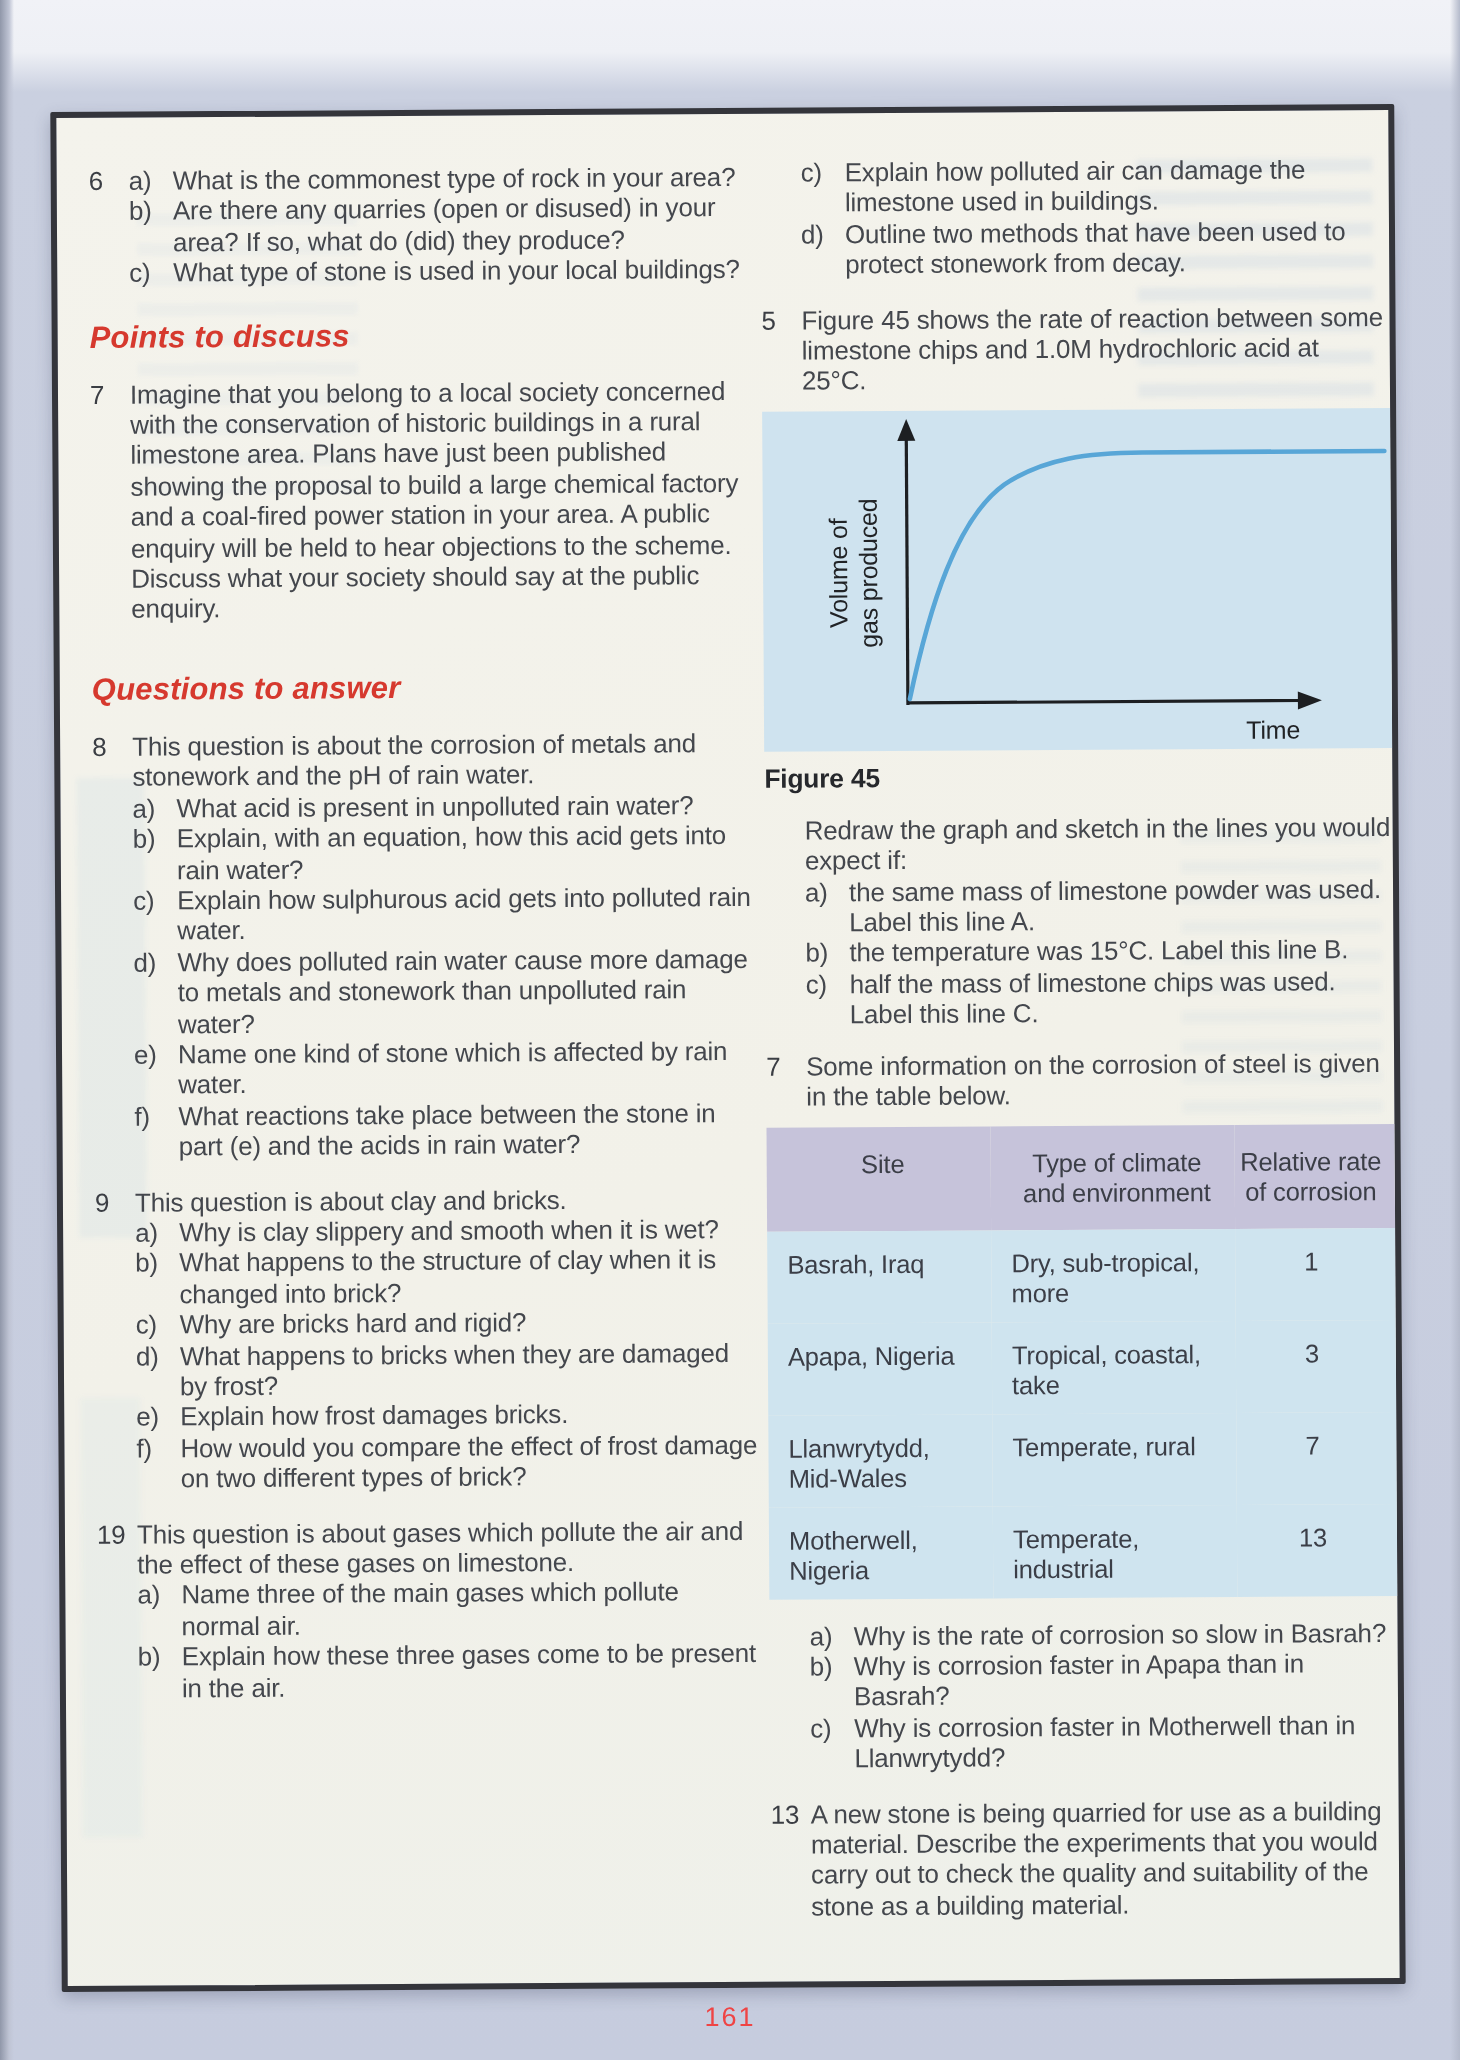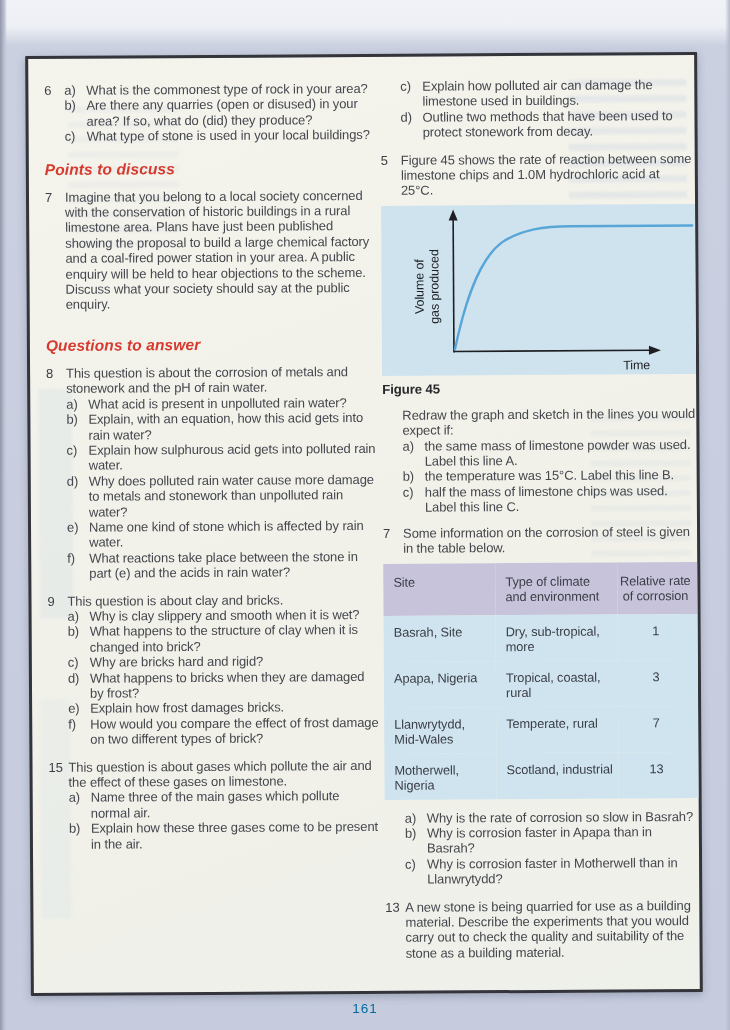--- a/index.html
+++ b/index.html
@@ -54,28 +54,28 @@
 
   .figure-panel{
     width:314px;height:170px;background:#cfe3ef;margin:7px 0 5px 0;position:relative;
   }
   .figure-caption{
     font-weight:bold;font-size:13.2px;color:#26282c;margin:3px 0 9px 0;line-height:18px;
   }
   .axis-label{fill:#212326;font-size:12.5px;font-family:"Liberation Sans",sans-serif;}
 
   table.ctable{border-collapse:collapse;width:314px;margin:7px 0 11px 0;font-size:12.8px;line-height:15.5px;color:#3b3e47;}
-  .ctable th{background:#c6c3da;font-weight:normal;text-align:left;vertical-align:top;padding:11px 6px 10px 10px;}
+  .ctable th{background:#c6c3da;font-weight:normal;text-align:center;vertical-align:top;padding:11px 6px 10px 10px;}
   .ctable th.center, .ctable td.center{text-align:center;padding-left:2px;padding-right:6px;}
   .ctable td{background:#cfe4ef;vertical-align:top;padding:9px 4px 6px 10px;}
   .ctable col.c1{width:112px}.ctable col.c2{width:122px}.ctable col.c3{width:80px}
 
   .page-num{
     position:absolute;left:0;right:0;top:1001px;text-align:center;
-    font-size:13.5px;color:#0369a1;letter-spacing:1px;
+    font-size:13.5px;color:#ef4444;letter-spacing:1px;
   }
 </style>
 </head>
 <body>
 
 <div class="content-box">
   <div class="ghost g1"></div>
   <div class="ghost g2"></div>
   <div class="ghost g3"></div>
   <div class="ghost g4"></div>
@@ -166,21 +166,21 @@
           <div class="subtext">Explain how frost damages bricks.</div>
         </div>
         <div class="sub">
           <div class="sublet">f)</div>
           <div class="subtext">How would you compare the effect of frost damage on two different types of brick?</div>
         </div>
       </div>
     </div>
 
     <div class="q">
-      <div class="qnum">15</div>
+      <div class="qnum">19</div>
       <div class="qbody">
         <div class="qintro">This question is about gases which pollute the air and the effect of these gases on limestone.</div>
         <div class="sub">
           <div class="sublet">a)</div>
           <div class="subtext">Name three of the main gases which pollute normal air.</div>
         </div>
         <div class="sub">
           <div class="sublet">b)</div>
           <div class="subtext">Explain how these three gases come to be present in the air.</div>
         </div>
@@ -261,37 +261,37 @@
         </colgroup>
       <thead>
         <tr>
           <th>Site</th>
           <th>Type of climate and environment</th>
           <th class="center">Relative rate of corrosion</th>
         </tr>
       </thead>
       <tbody>
         <tr>
-          <td>Basrah, Site</td>
+          <td>Basrah, Iraq</td>
           <td>Dry, sub-tropical, more</td>
           <td class="center">1</td>
         </tr>
         <tr>
           <td>Apapa, Nigeria</td>
-          <td>Tropical, coastal, rural</td>
+          <td>Tropical, coastal, take</td>
           <td class="center">3</td>
         </tr>
         <tr>
           <td>Llanwrytydd, Mid-Wales</td>
           <td>Temperate, rural</td>
           <td class="center">7</td>
         </tr>
         <tr>
           <td>Motherwell, Nigeria</td>
-          <td>Scotland, industrial</td>
+          <td>Temperate, industrial</td>
           <td class="center">13</td>
         </tr>
       </tbody>
     </table>
 
     <div class="q">
       <div class="qnum"></div>
       <div class="qbody">
         <div class="sub">
           <div class="sublet">a)</div>

